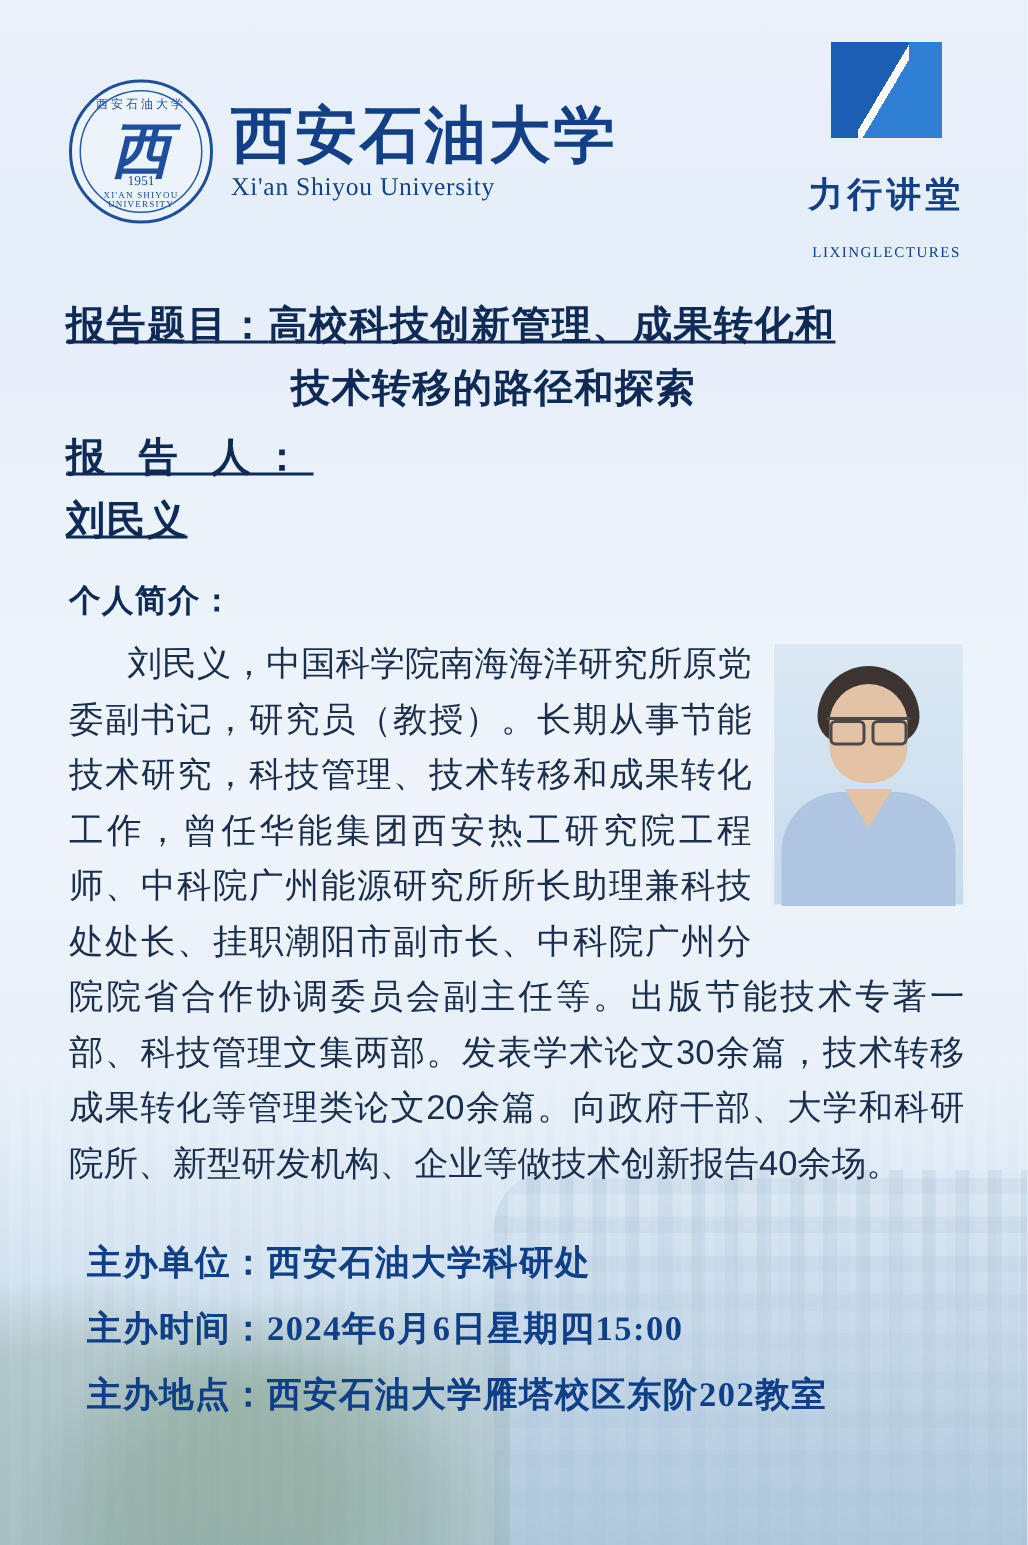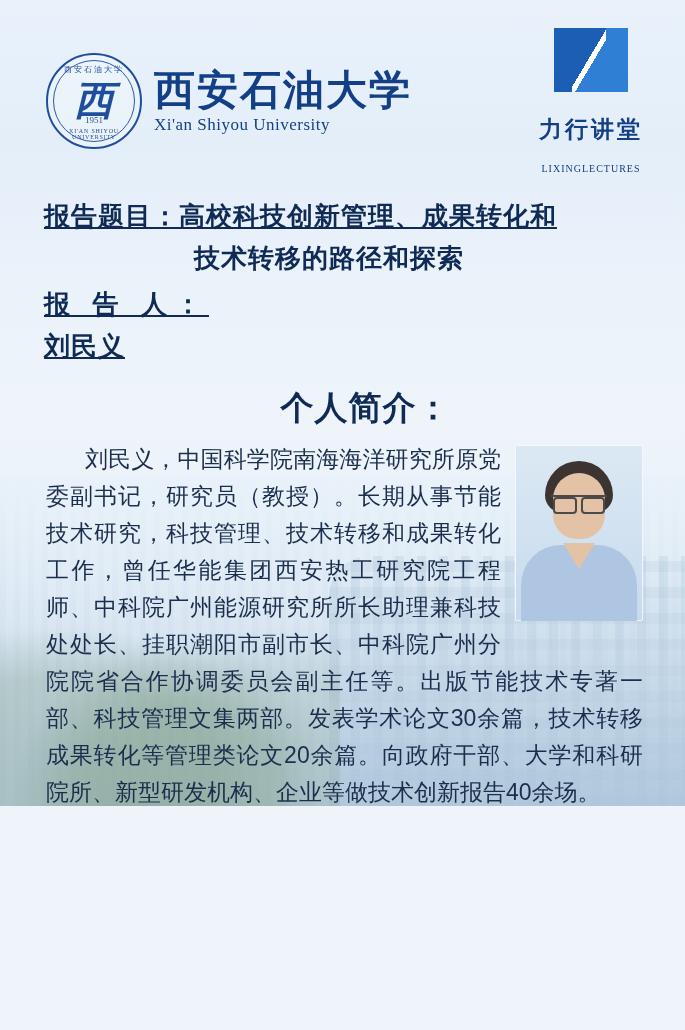--- a/index.html
+++ b/index.html
@@ -9,21 +9,21 @@
   body {
     width: 685px;
     height: 1030px;
     font-family: "Liberation Sans", sans-serif;
     background: #eef4f9;
     overflow: hidden;
   }
   .poster {
     position: relative;
     width: 685px;
-    height: 806px;
+    height: 1030px;
     background:
       linear-gradient(to bottom,
         #e9f2fb 0%,
         #e4eef9 18%,
         #eaf2fa 34%,
         #eef4fa 52%,
         #e9f1f8 66%,
         #dfeaf4 76%,
         #cfe0ee 86%,
         #c3d6e6 94%,
@@ -254,24 +254,23 @@
   .speaker-row .lbl {
     letter-spacing: 8px;
   }
 
   
   .bio-head {
     position: relative;
     padding: 18px 0 4px 46px;
     font-family: "Liberation Serif", serif;
     font-weight: bold;
-    font-size: 33px;
+    font-size: 21px;
     color: #0f2b55;
     letter-spacing: 1px;
-    text-align: center;
   }
   .bio-wrap {
     position: relative;
     padding: 6px 42px 0 46px;
   }
   .portrait {
     float: right;
     width: 128px;
     height: 176px;
     margin: 4px 0 6px 14px;
@@ -418,14 +417,25 @@
     <div class="portrait">
       <div class="hair"></div>
       <div class="face"></div>
       <div class="glasses"></div>
       <div class="shirt"></div>
       <div class="collar"></div>
     </div>
     <div class="bio-text">刘民义，中国科学院南海海洋研究所原党委副书记，研究员（教授）。长期从事节能技术研究，科技管理、技术转移和成果转化工作，曾任华能集团西安热工研究院工程师、中科院广州能源研究所所长助理兼科技处处长、挂职潮阳市副市长、中科院广州分院院省合作协调委员会副主任等。出版节能技术专著一部、科技管理文集两部。发表学术论文30余篇，技术转移成果转化等管理类论文20余篇。向政府干部、大学和科研院所、新型研发机构、企业等做技术创新报告40余场。</div>
   </div>
 
+  <div class="footer-block">
+    <div class="foot-row">
+      <span>主办单位：</span><span class="fval">西安石油大学科研处</span>
+    </div>
+    <div class="foot-row">
+      <span>主办时间：</span><span class="fval">2024年6月6日星期四15:00</span>
+    </div>
+    <div class="foot-row">
+      <span>主办地点：</span><span class="fval">西安石油大学雁塔校区东阶202教室</span>
+    </div>
+  </div>
 
 </div>
 
 </body></html>

